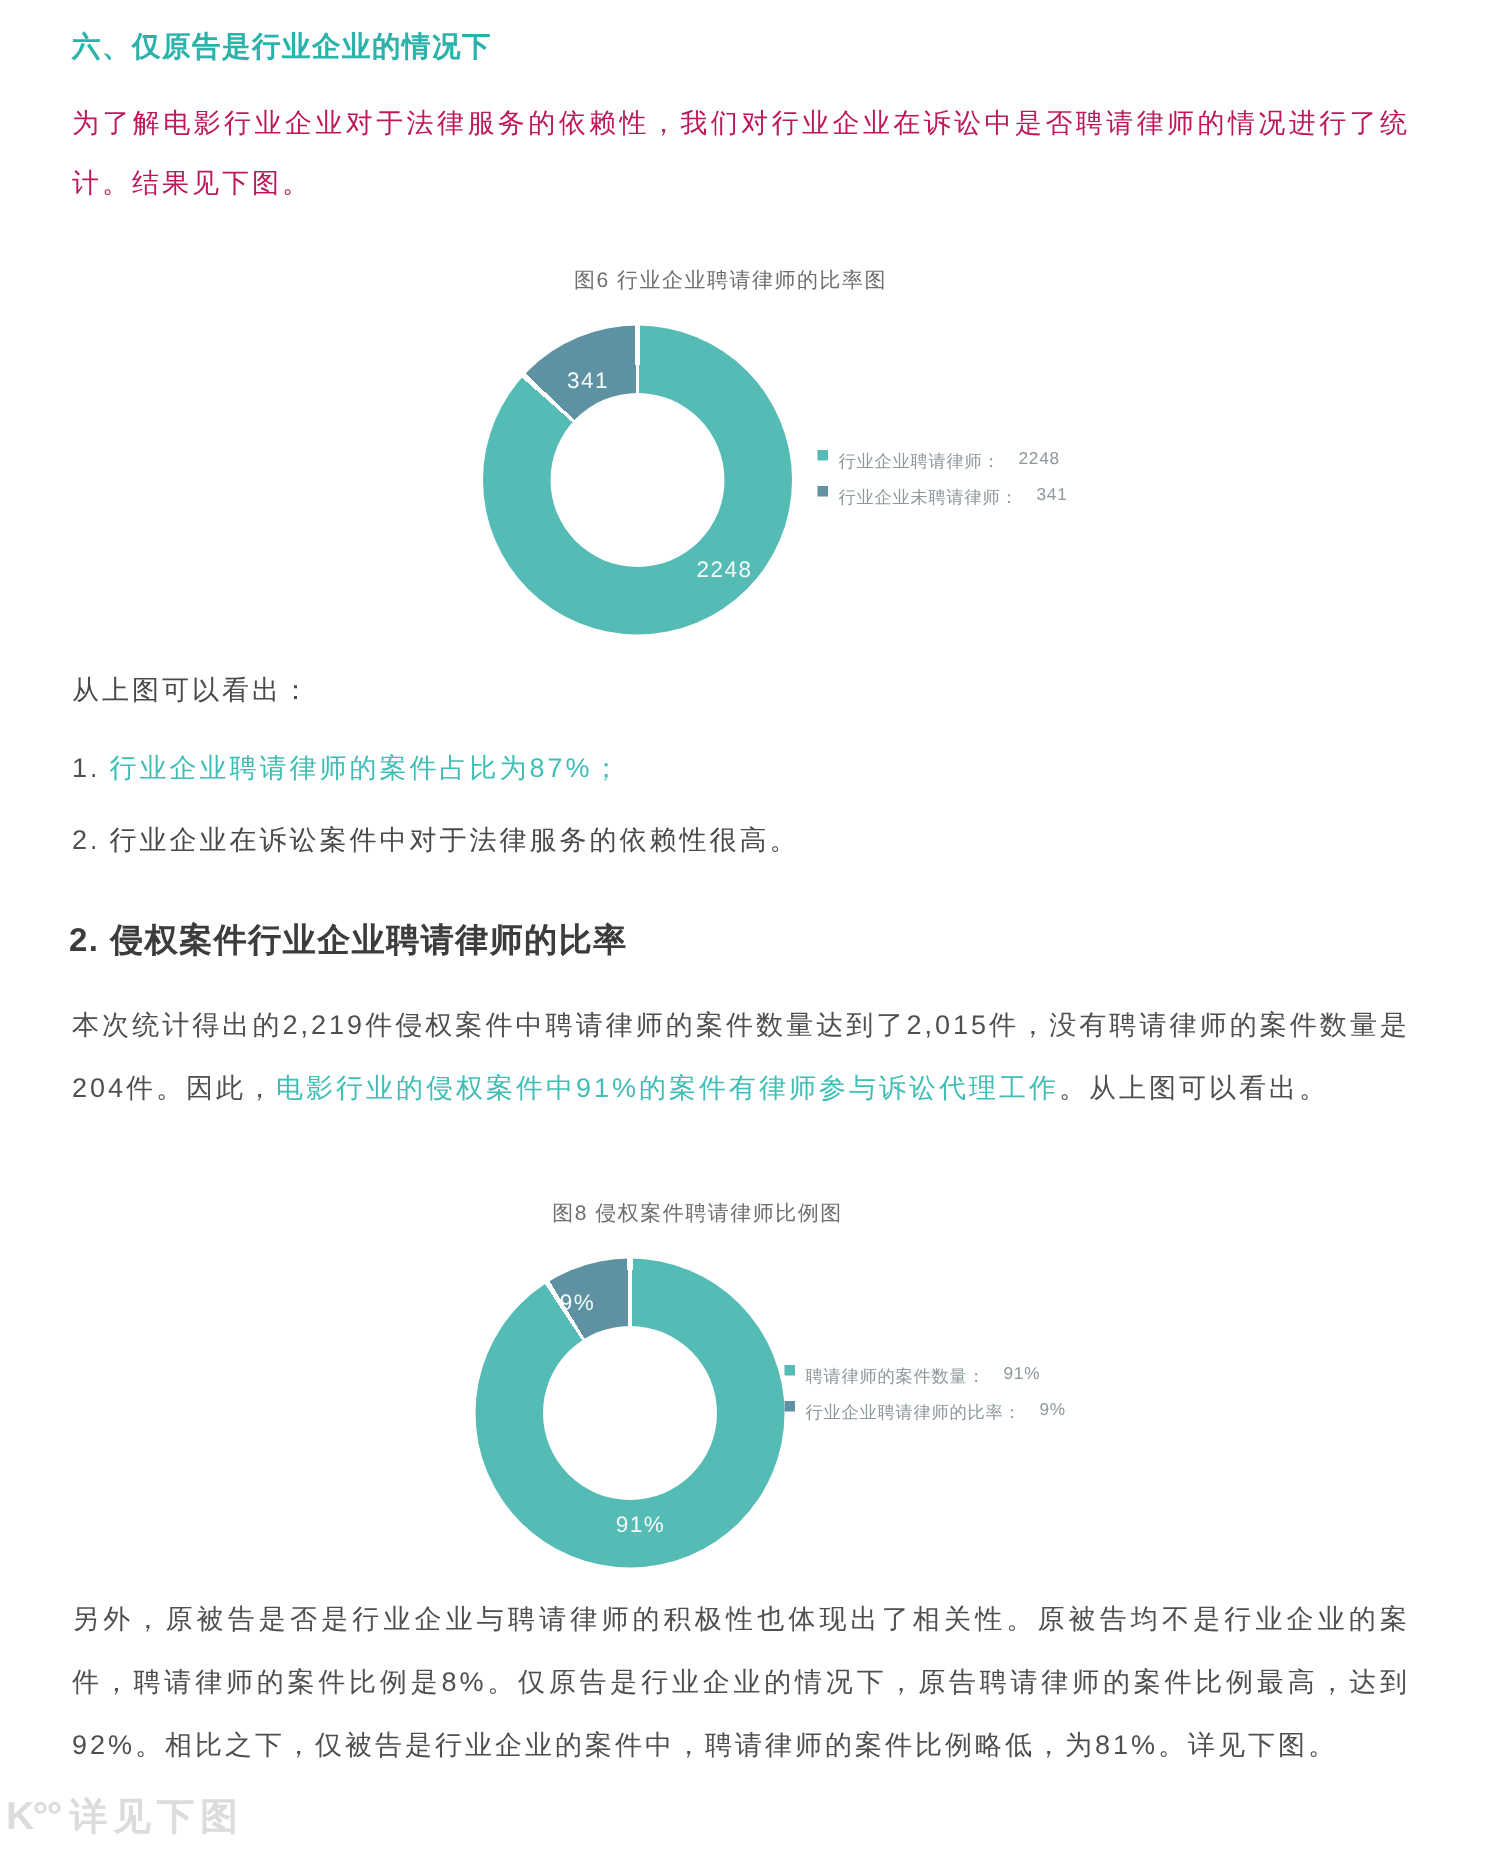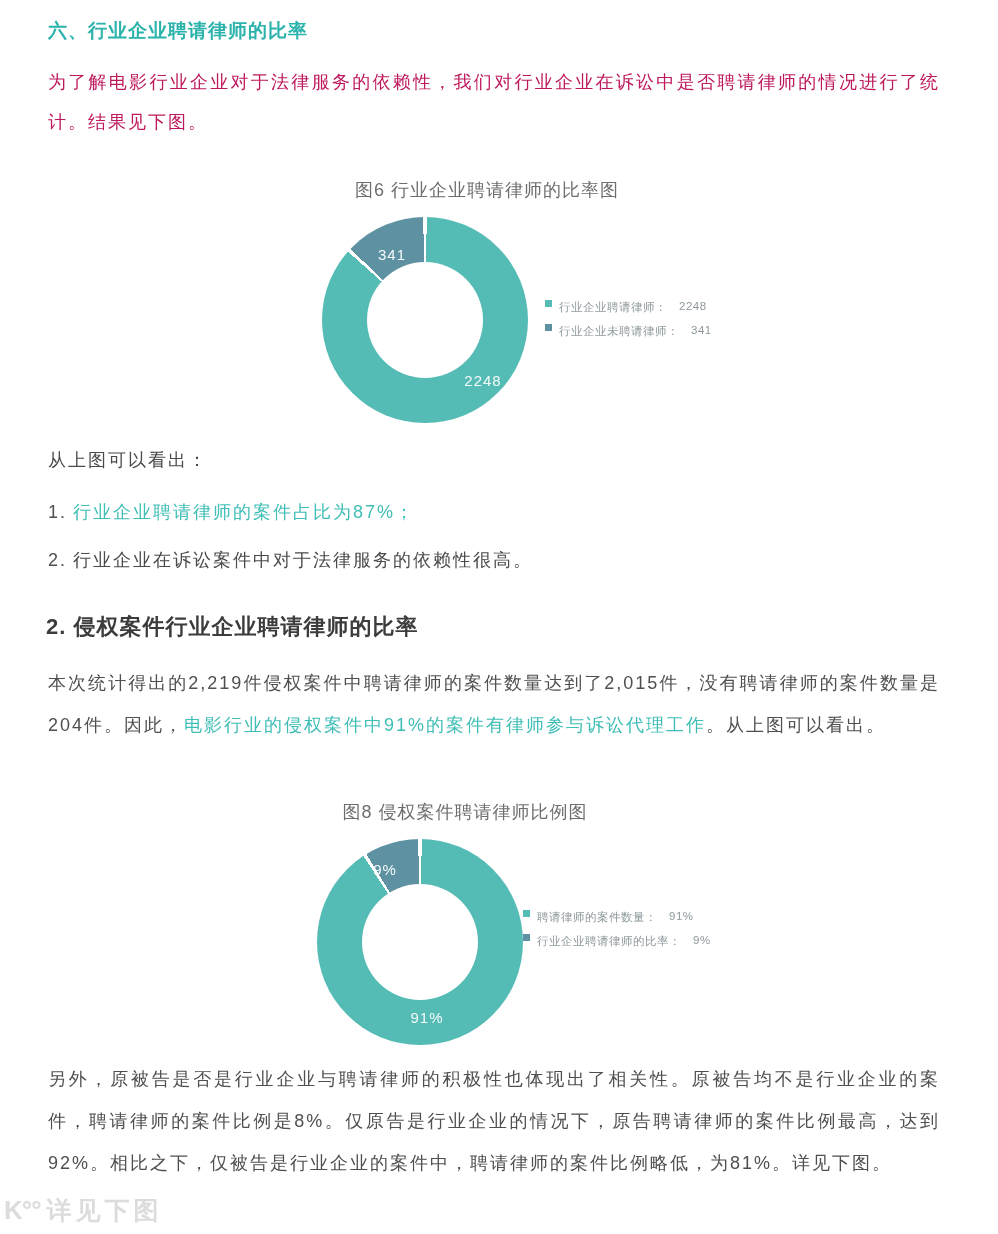--- a/index.html
+++ b/index.html
@@ -5,41 +5,41 @@
   html,body{margin:0;padding:0;background:#ffffff;}
   .page{
     position:relative;width:998px;height:1234px;overflow:hidden;background:#ffffff;
     font-family:"Liberation Sans","DejaVu Sans",sans-serif;color:#4a4a4a;
   }
   .abs{position:absolute;}
   .section-title{font-size:19px;font-weight:700;letter-spacing:1px;}
   .body-par{font-size:18px;line-height:40px;letter-spacing:2px;text-align:justify;color:#be185d;}
   .body-par2{font-size:18px;line-height:42px;letter-spacing:2px;text-align:justify;color:#4f4f4f;}
   .subsection-title{font-size:22px;font-weight:700;color:#3c3c3c;letter-spacing:1px;}
-  .chart-title{font-size:18px;color:#6e6e6e;letter-spacing:1px;text-align:center;}
+  .chart-title{font-size:14px;color:#6e6e6e;letter-spacing:1px;text-align:center;}
   .donut{border-radius:50%;}
   .donut .hole{position:absolute;inset:45px;background:#ffffff;border-radius:50%;}
   .slice-label{position:absolute;transform:translate(-50%,-50%);color:#f4fbfa;font-size:15px;letter-spacing:1px;}
   .legend{display:flex;flex-direction:column;gap:9px;}
   .legend-row{display:flex;align-items:flex-start;font-size:11.5px;color:#8d989c;letter-spacing:0.5px;}
   .legend-marker{width:7px;height:7px;margin-right:7px;flex:none;}
   .legend-value{margin-left:12px;}
   .teal{color:#3fbeb6;}
   .obs-num{color:#4f4f4f;margin-right:6px;}
   .obs-line{font-size:18px;letter-spacing:2px;}
   .watermark{display:flex;align-items:center;color:#dcdcdc;font-weight:700;}
   .watermark .logo{font-size:26px;margin-right:6px;letter-spacing:-1px;}
   .watermark .wm-text{font-size:25px;letter-spacing:4px;}
 </style>
 </head>
 <body>
 
 <div class="page">
 
-  <h1 class="abs section-title teal" style="left:48px;top:18px;margin:0;color:#2bb3ab;">六、行业企业聘请律师的比率</h1>
+  <h1 class="abs section-title teal" style="left:48px;top:18px;margin:0;color:#2bb3ab;">六、仅原告是行业企业的情况下</h1>
 
   <p class="abs body-par" style="left:48px;top:62px;width:892px;margin:0;">为了解电影行业企业对于法律服务的依赖性，我们对行业企业在诉讼中是否聘请律师的情况进行了统计。结果见下图。</p>
 
   <div class="abs chart-title" style="left:287px;top:178px;width:400px;">图6 行业企业聘请律师的比率图</div>
 
   <div class="abs donut" style="left: 322px; top: 217px; width: 206px; height: 206px; background: conic-gradient(rgb(255, 255, 255) 0deg, rgb(255, 255, 255) 1deg, rgb(84, 187, 181) 1deg, rgb(84, 187, 181) 311.584deg, rgb(255, 255, 255) 311.584deg, rgb(255, 255, 255) 312.584deg, rgb(255, 255, 255) 312.584deg, rgb(255, 255, 255) 313.584deg, rgb(94, 146, 162) 313.584deg, rgb(94, 146, 162) 359deg, rgb(255, 255, 255) 359deg, rgb(255, 255, 255) 360deg);">
     <span class="slice-label" style="left:70px;top:37px;">341</span>
     <span class="slice-label" style="left:161px;top:163px;">2248</span>
     <div class="hole"></div>
   </div>

